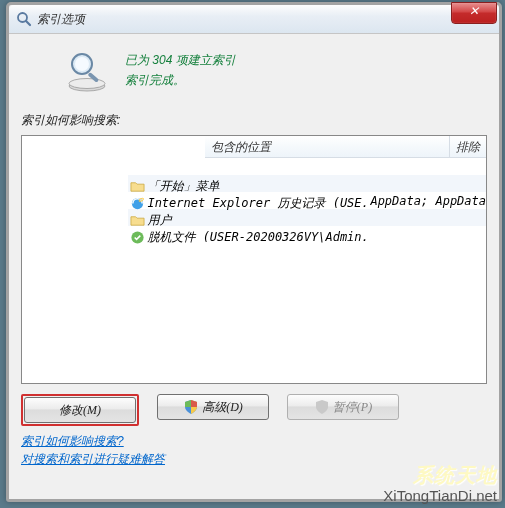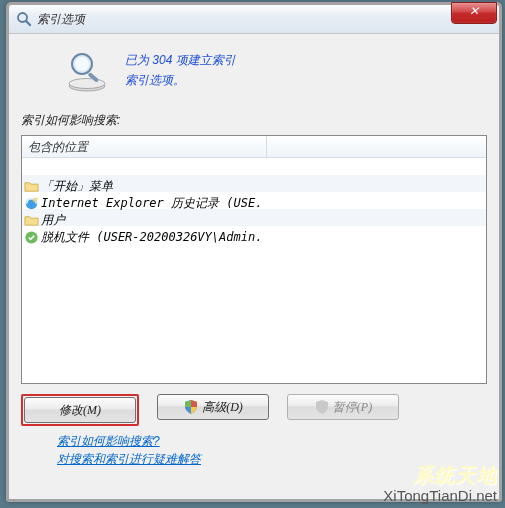--- a/index.html
+++ b/index.html
@@ -65,32 +65,33 @@
     margin: 6px 0 18px 44px;
   }
   .search-icon {
     width: 44px;
     height: 44px;
     margin-right: 16px;
     position: relative;
   }
   .status-text div {
     line-height: 20px;
-    color: #1d4ed8;
+    color: #15803d;
   }
   .section-label {
     margin: 8px 0 6px 0;
     color: #222;
   }
   .list-box {
     border: 1px solid #888;
     background: #fff;
     height: 247px;
     display: flex;
     flex-direction: column;
+    align-items: flex-end;
   }
   .list-header {
     display: flex;
     background: linear-gradient(to bottom, #fff 0%, #f5f9fc 50%, #eef4fa 100%);
     border-bottom: 1px solid #d6dde5;
     height: 21px;
   }
   .col-h {
     padding: 3px 6px;
     border-right: 1px solid #d6dde5;
@@ -158,21 +159,20 @@
     border-radius: 2px;
   }
   .btn-icon { width: 16px; height: 16px; }
   .links { margin-top: 4px; }
   .links a {
     color: #0066cc;
     text-decoration: underline;
     font-size: 12px;
     display: block;
     line-height: 18px;
-    margin-left: 36px;
   }
   .watermark {
     position: absolute;
     right: 8px;
     bottom: 4px;
     text-align: right;
   }
   .wm-main {
     font-size: 20px;
     font-weight: bold;
@@ -210,29 +210,30 @@
         <svg viewBox="0 0 44 44">
           <ellipse cx="22" cy="36" rx="18" ry="5" fill="#d8d8d8" stroke="#999" stroke-width="0.8"></ellipse>
           <ellipse cx="22" cy="33.5" rx="18" ry="5" fill="#ececec" stroke="#999" stroke-width="0.8"></ellipse>
           <circle cx="17" cy="14" r="10" fill="#dceaf5" stroke="#6a88a5" stroke-width="2"></circle>
           <circle cx="17" cy="14" r="7" fill="#f5faff"></circle>
           <rect x="25" y="22" width="12" height="4" rx="2" transform="rotate(40 25 22)" fill="#7a95b0"></rect>
         </svg>
       </div>
       <div class="status-text">
         <div>已为 304 项建立索引</div>
-        <div>索引选项。</div>
+        <div>索引完成。</div>
       </div>
     </div>
 
     <div class="section-label">索引如何影响搜索:</div>
 
     <div class="list-box">
       <div class="list-header">
         <div class="col-h col1">包含的位置</div>
+        <div class="col-h col2">排除</div>
       </div>
       <div class="list-body">
         <div class="row">
           <div class="cell1">
             <span class="row-icon"><svg viewBox="0 0 16 16">
                   <path d="M1 4 h5 l1.5 1.5 H15 V13 H1 Z" fill="#f7dd8f" stroke="#caa63a" stroke-width="0.8"></path>
                 </svg></span>
             <span>「开始」菜单</span>
           </div>
           <div class="cell2"></div>
@@ -248,20 +249,21 @@
           </div>
           <div class="cell2"></div>
         </div>
         <div class="row">
           <div class="cell1">
             <span class="row-icon"><svg viewBox="0 0 16 16">
                   <path d="M1 4 h5 l1.5 1.5 H15 V13 H1 Z" fill="#f7dd8f" stroke="#caa63a" stroke-width="0.8"></path>
                 </svg></span>
             <span>用户</span>
           </div>
+          <div class="cell2">AppData; AppData</div>
         </div>
         <div class="row alt">
           <div class="cell1">
             <span class="row-icon"><svg viewBox="0 0 16 16">
                   <circle cx="8" cy="8" r="6.5" fill="#6dbb5a"></circle>
                   <path d="M5 8 l2 2 l4 -4" stroke="#fff" stroke-width="1.6" fill="none"></path>
                 </svg></span>
             <span>脱机文件 (USER-20200326VY\Admin...</span>
           </div>
           <div class="cell2"></div>

